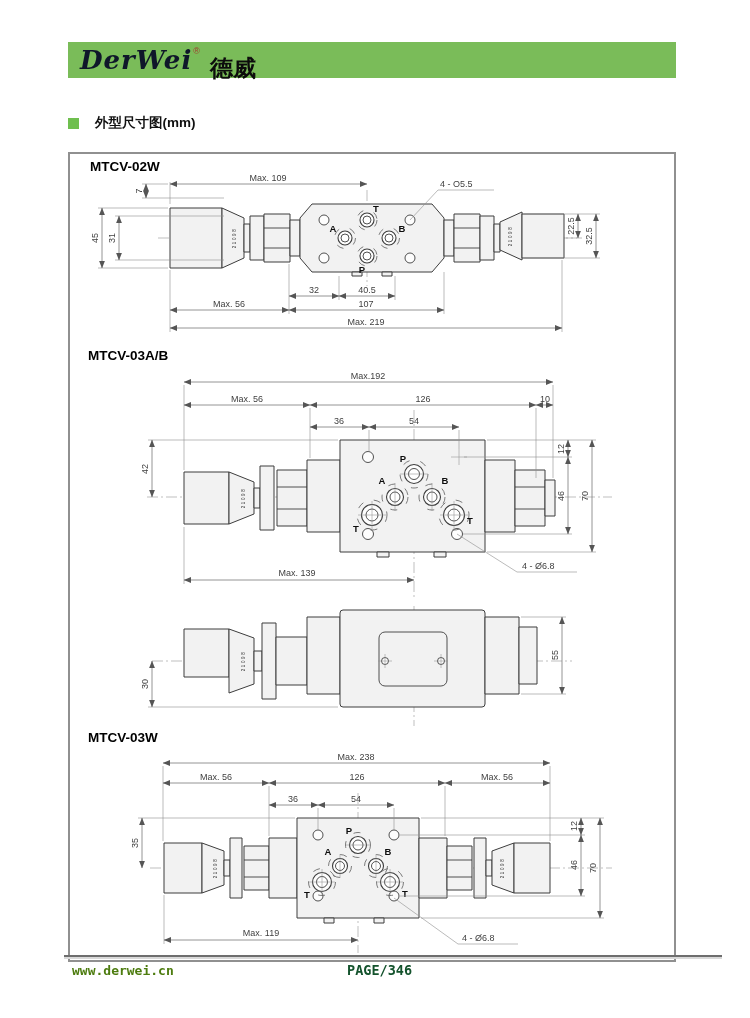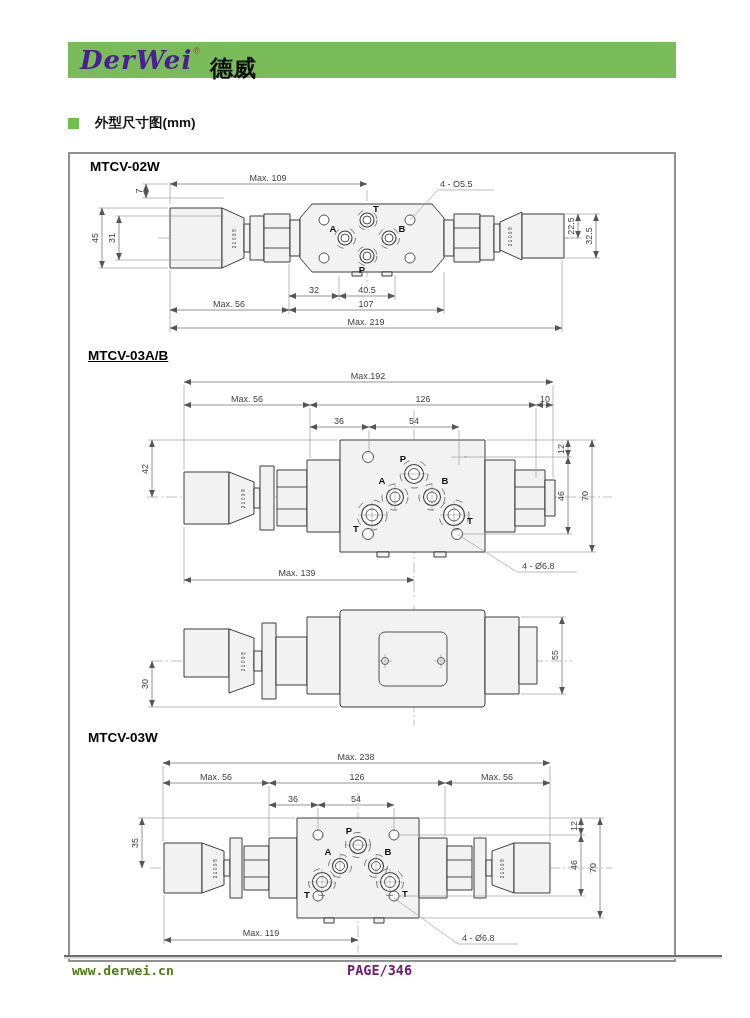--- a/index.html
+++ b/index.html
@@ -1,52 +1,52 @@
 <!DOCTYPE html>
 <html><head>
 <meta charset="utf-8">
 <style>
   html,body{margin:0;padding:0;background:#ffffff;}
   .page{position:relative;width:750px;height:1018px;background:#fff;overflow:hidden;
         font-family:"Liberation Sans",sans-serif;color:#111;}
   
   .header-bar{position:absolute;left:68px;top:42px;width:608px;height:36px;background:#7abc59;}
   .logo-wrap{position:absolute;left:12px;top:0;height:36px;display:flex;align-items:center;}
-  .logo-latin{font-family:"DejaVu Serif",serif;font-style:italic;font-weight:900;font-size:26px;color:#4c1d95;letter-spacing:1px;}
+  .logo-latin{font-family:"DejaVu Serif",serif;font-style:italic;font-weight:900;font-size:26px;color:#0f172a;letter-spacing:1px;}
   .logo-reg{font-size:9px;color:#a23b2e;vertical-align:top;position:relative;top:-9px;margin-left:1px;}
   .logo-cn{font-size:23px;font-weight:700;color:#0c0c0c;margin-left:10px;font-family:"DejaVu Sans",sans-serif;margin-top:16px;}
   
   .section-row{position:absolute;left:68px;top:114px;display:flex;align-items:center;}
   .bullet{width:11px;height:11px;background:#6fbf4f;display:inline-block;}
   .section-title{font-size:13.5px;font-weight:700;margin-left:16px;}
   
   .content-box{position:absolute;left:68px;top:152px;width:604px;height:806px;border:2px solid #909090;background:#fff;}
   .dwg-title{position:absolute;font-size:13.5px;font-weight:700;color:#000;}
-  .t1{left:20px;top:5px;}  .t2{left:18px;top:194px;text-decoration:underline;}  .t3{left:18px;top:576px;}
+  .t1{left:20px;top:5px;}  .t2{left:18px;top:194px;}  .t3{left:18px;top:576px;}
   svg{position:absolute;left:2px;}
   .s1{top:20px;} .s2{top:198px;} .s3{top:450px;} .s4{top:594px;}
   
   .part{fill:#f2f2f2;stroke:#3d3d3d;stroke-width:1;stroke-linejoin:round;}
   .pln{stroke:#3d3d3d;stroke-width:0.9;fill:none;}
   .dl{stroke:#787878;stroke-width:0.8;fill:none;marker-start:url(#ar);marker-end:url(#ar);}
   .ext{stroke:#8d8d8d;stroke-width:0.6;fill:none;}
   .cl{stroke:#a3a3a3;stroke-width:0.7;fill:none;stroke-dasharray:11 3 2 3;}
   .dt{font-size:9px;fill:#3f3f3f;text-anchor:middle;}
   .dts{font-size:9px;fill:#3f3f3f;text-anchor:start;}
   .pl{font-size:9.5px;font-weight:700;fill:#0d0d0d;text-anchor:middle;}
   .pc{fill:#fdfdfd;stroke:#3d3d3d;stroke-width:1.1;}
   .pci{fill:#fff;stroke:#3d3d3d;stroke-width:0.9;}
   .hole{fill:#fdfdfd;stroke:#3d3d3d;stroke-width:0.9;}
   .arc{fill:none;stroke:#5d5d5d;stroke-width:0.8;stroke-dasharray:7 11;}
   .ch{stroke:#8f8f8f;stroke-width:0.55;}
   .digits{font-size:4.5px;fill:#333;letter-spacing:1.6px;text-anchor:middle;}
   
   .footer-rule{position:absolute;left:64px;top:955px;width:658px;height:2px;background:#6e6e6e;box-shadow:0 2px 0 #d9d9d9;}
   .footer-site{position:absolute;left:72px;top:963px;font-family:"DejaVu Sans Mono",monospace;font-weight:700;font-size:13px;color:#4d7c0f;}
-  .footer-page{position:absolute;left:347px;top:962px;font-family:"DejaVu Sans Mono",monospace;font-weight:700;font-size:13.5px;color:#701a75;}
+  .footer-page{position:absolute;left:347px;top:962px;font-family:"DejaVu Sans Mono",monospace;font-weight:700;font-size:13.5px;color:#14532d;}
 </style>
 </head>
 <body>
 
 <div class="page">
 
   <div class="header-bar">
     <div class="logo-wrap">
       <span class="logo-latin">DerWei</span>
       <span class="logo-reg">®</span>

